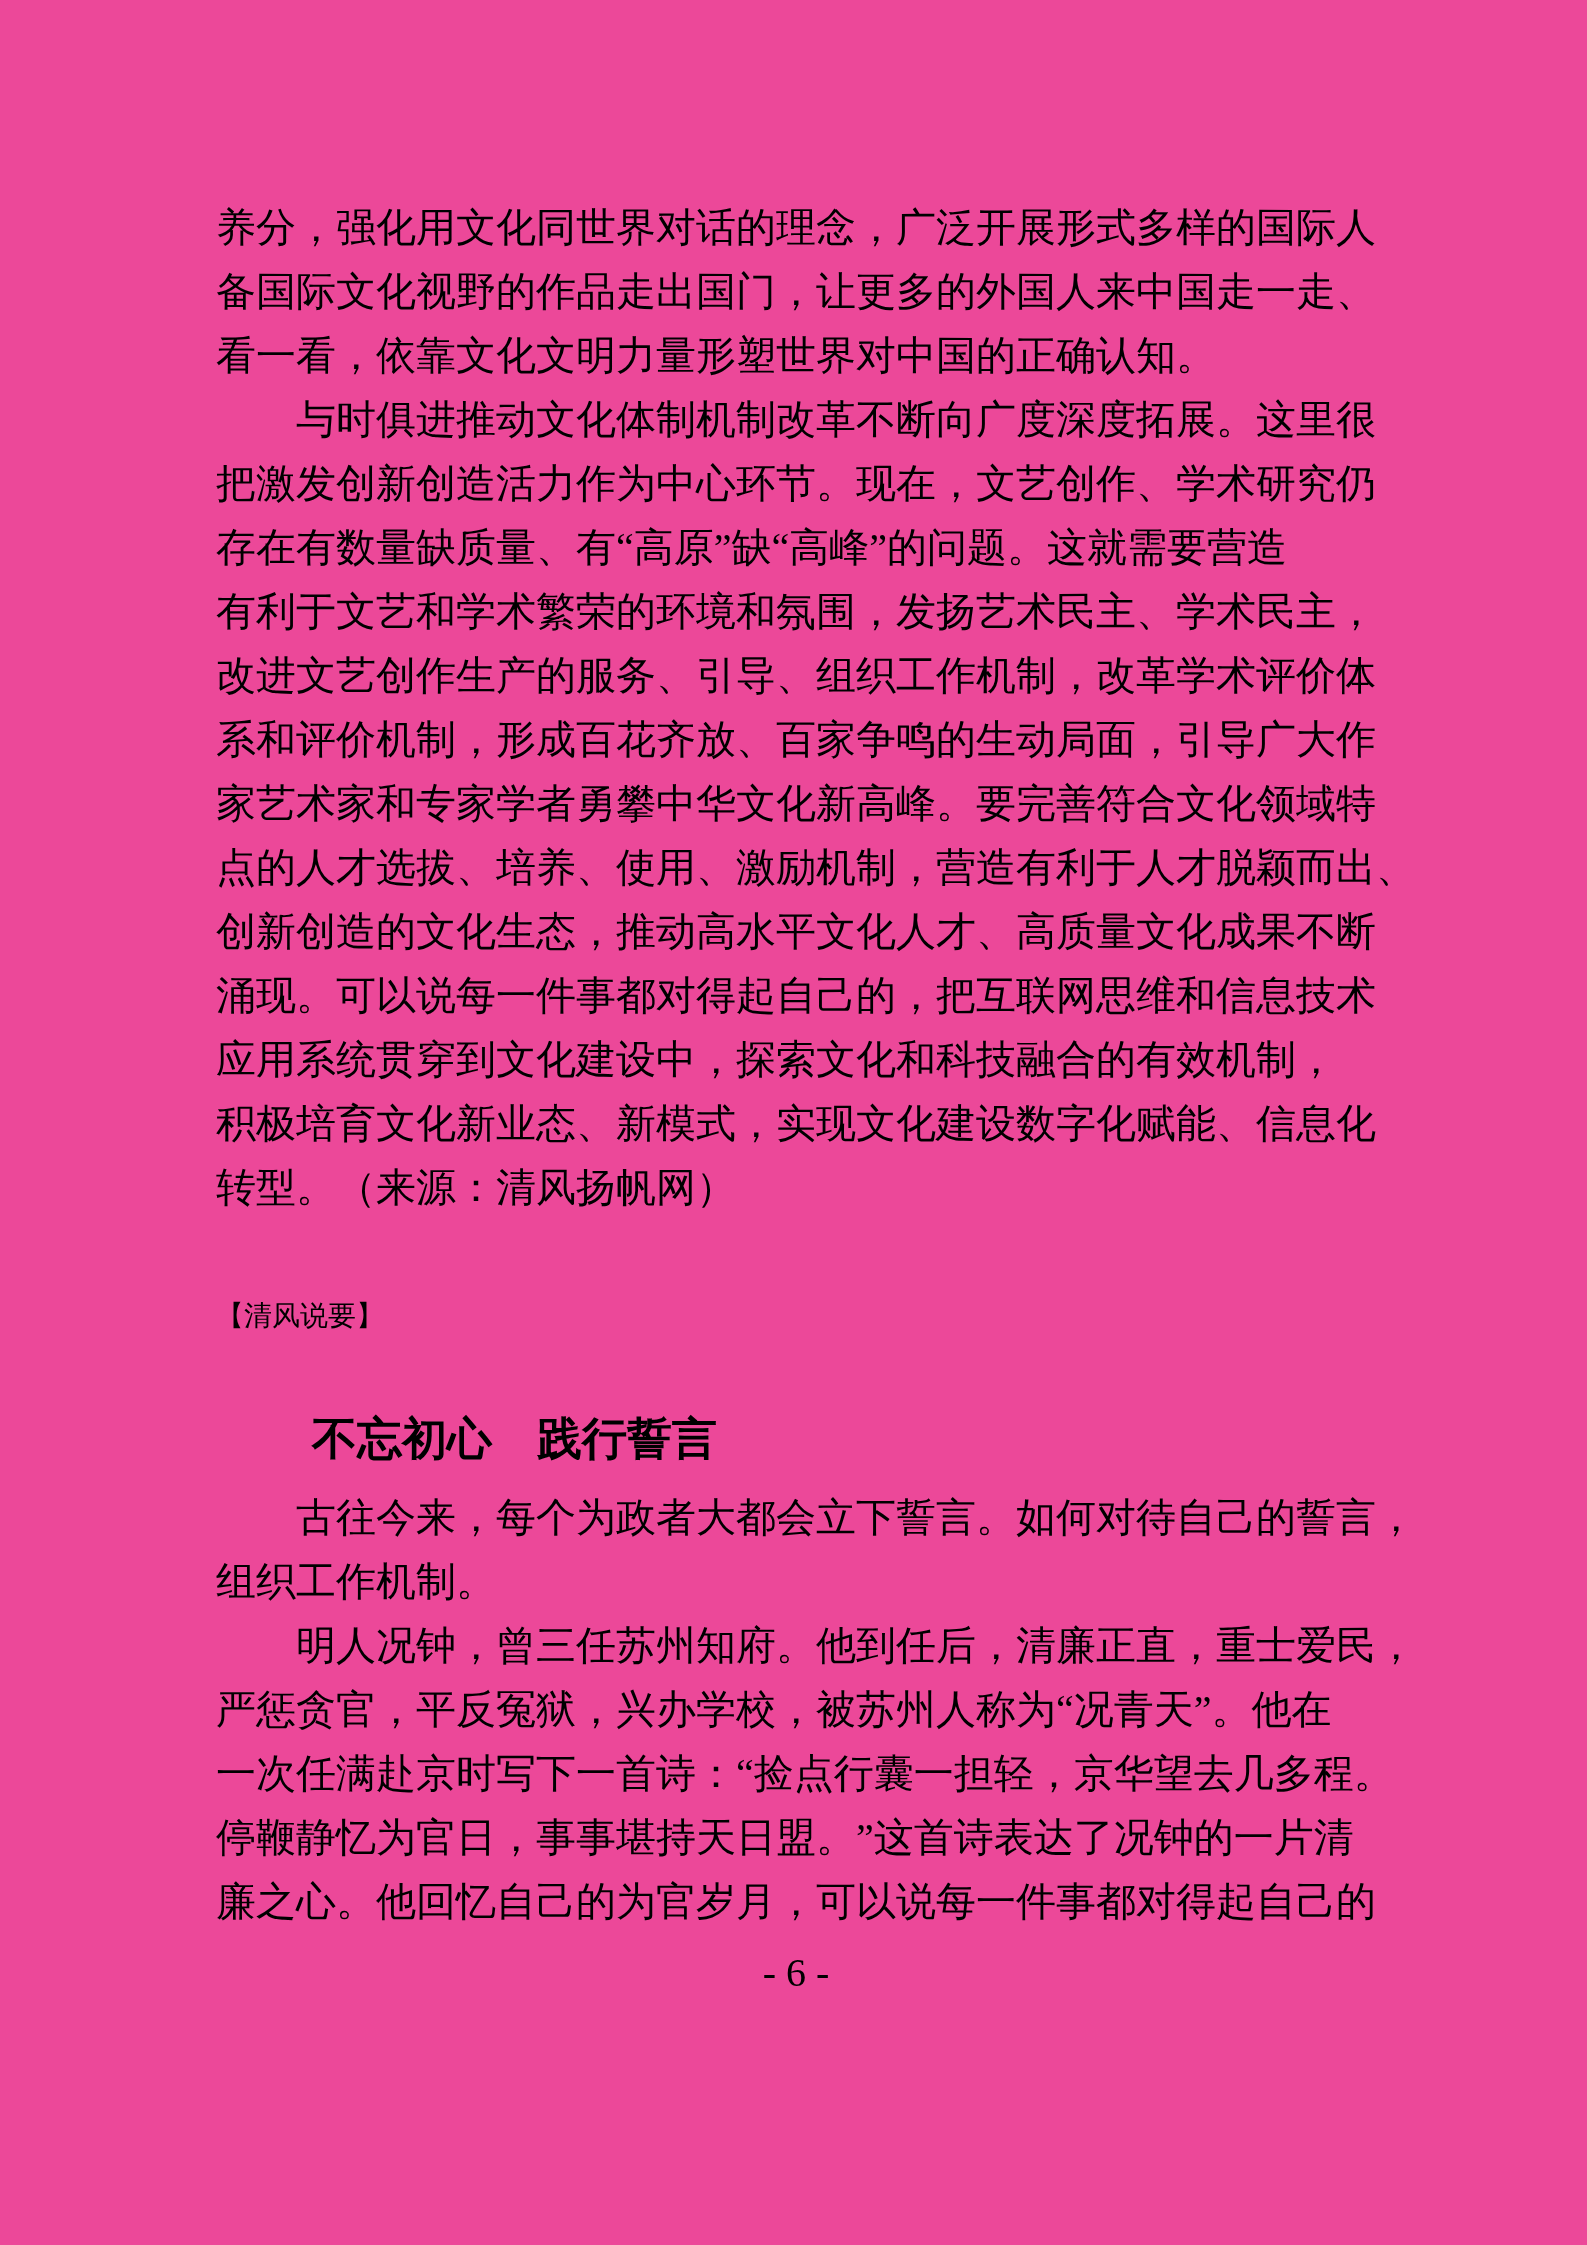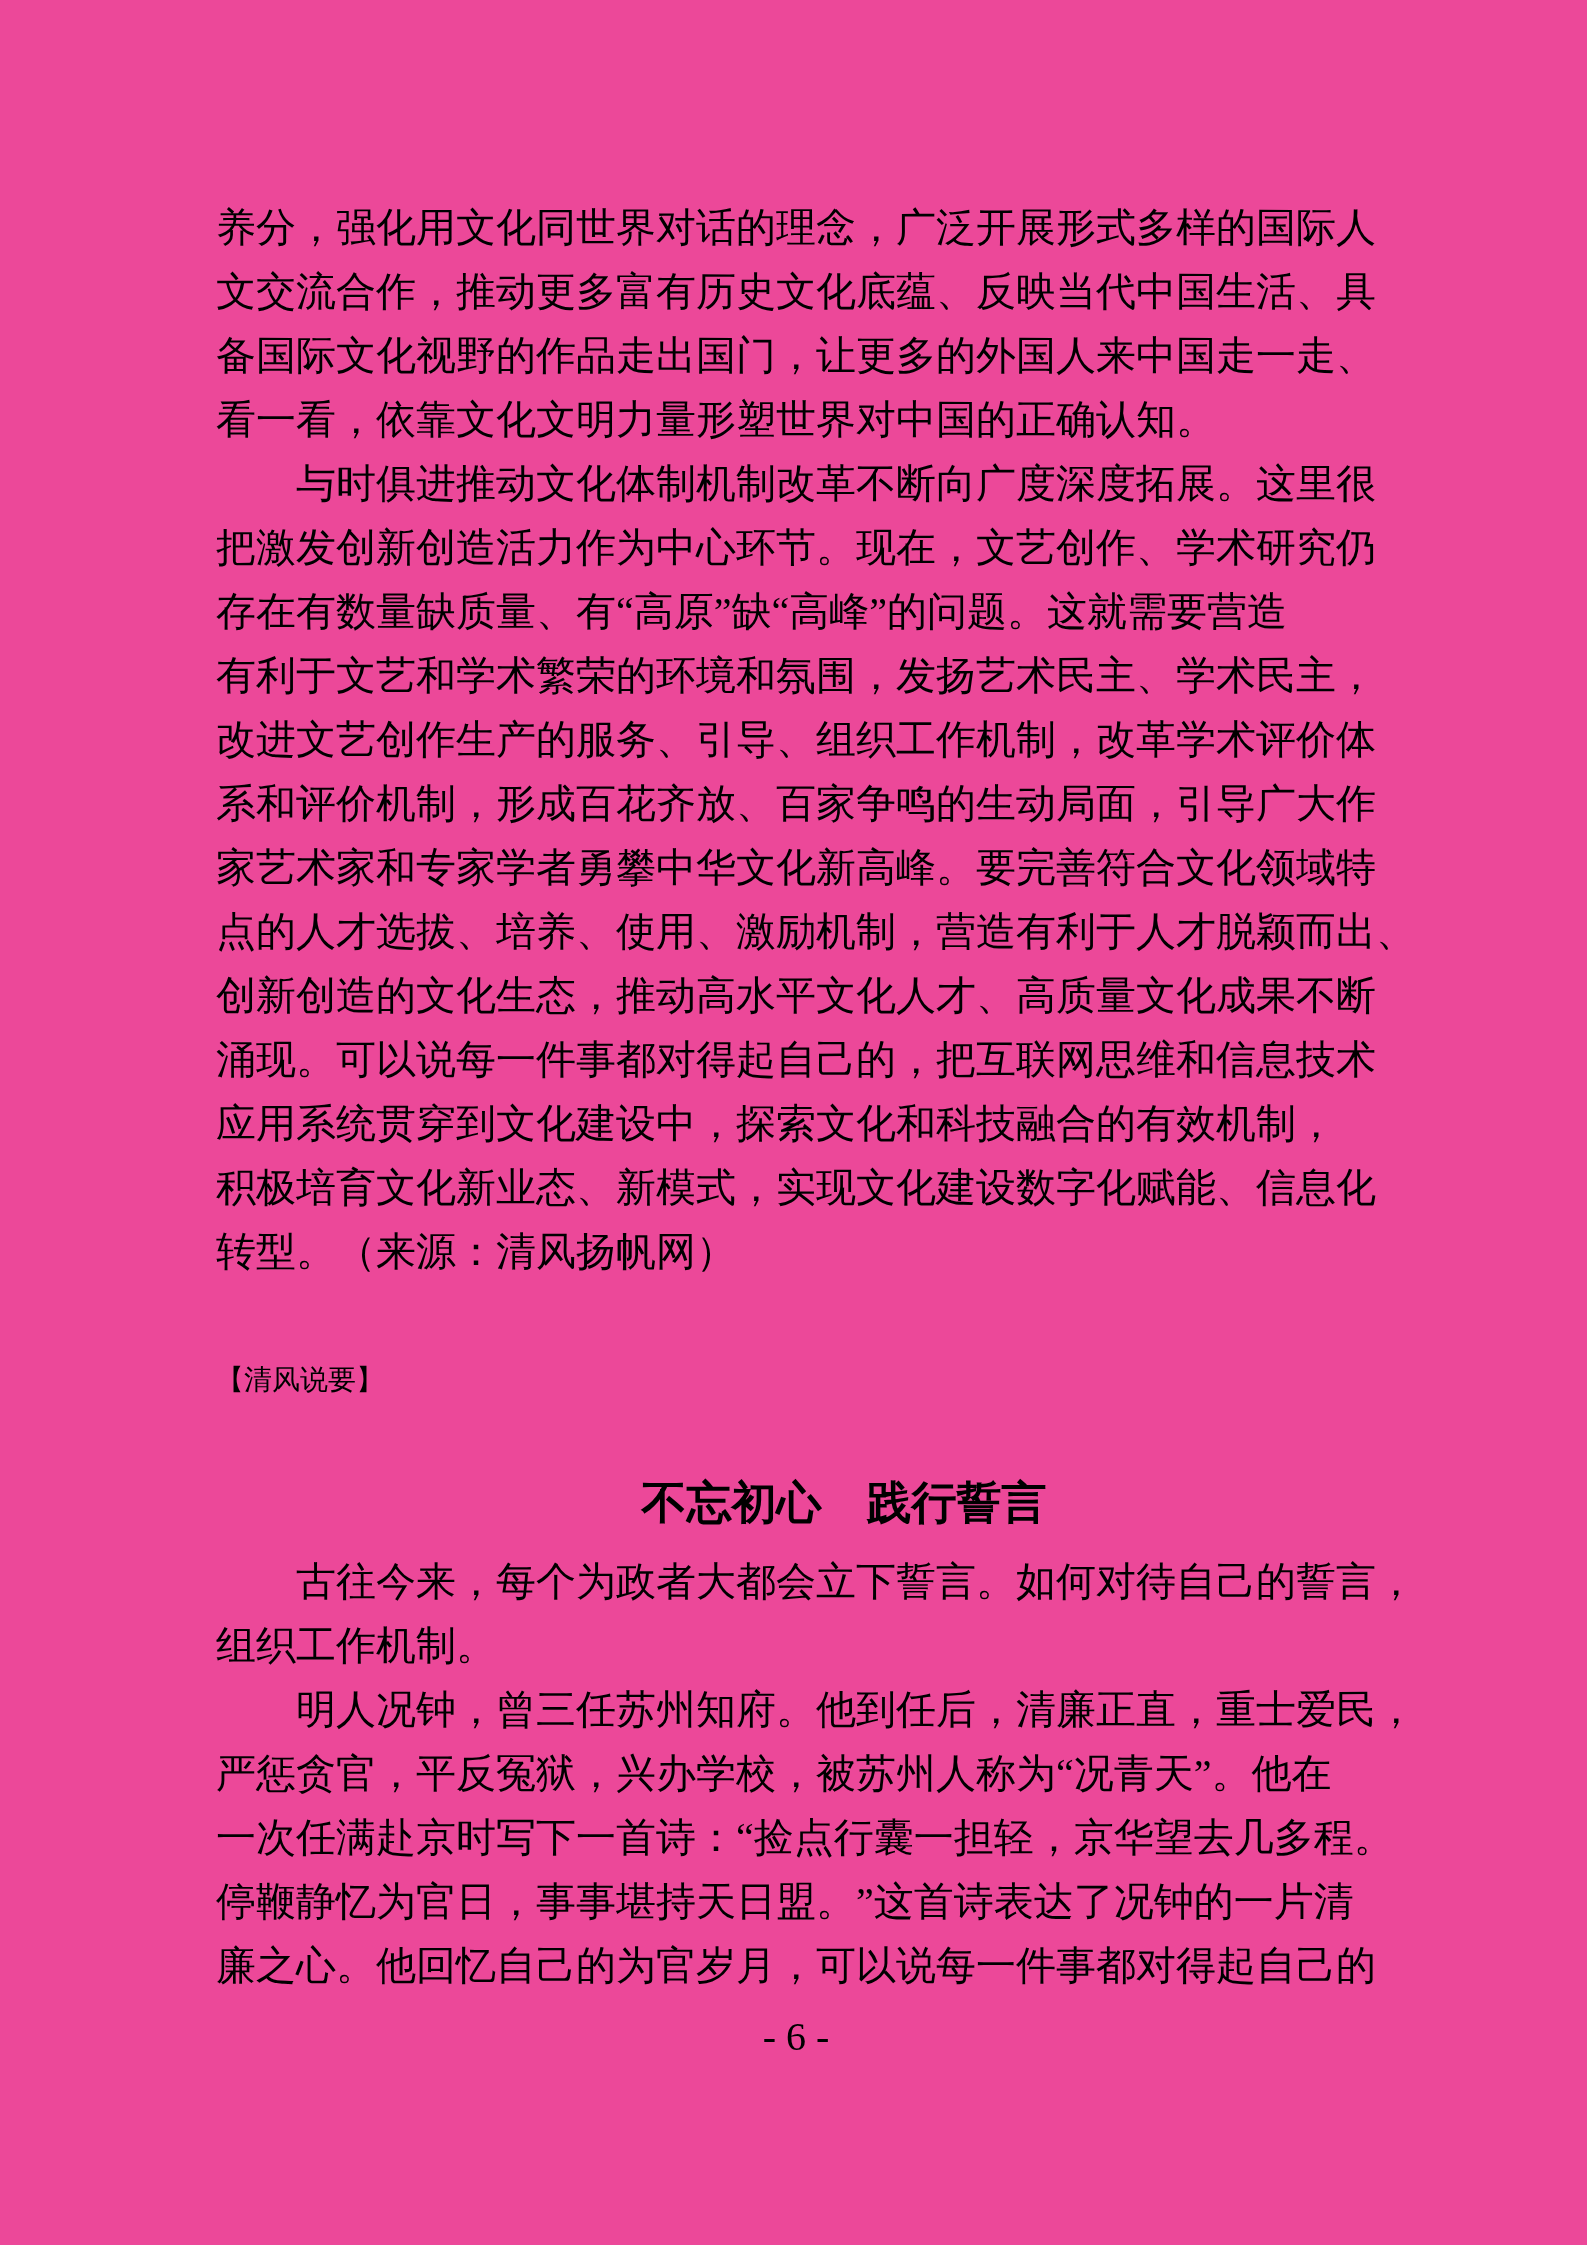--- a/index.html
+++ b/index.html
@@ -43,40 +43,39 @@
     font-size: 28px;
     line-height: 64px;
     height: 64px;
     white-space: nowrap;
   }
   .article-title {
     margin: 53px 0 9px 0;
     font-size: 45px;
     line-height: 76px;
     font-weight: bold;
-    text-align: center;
+    text-align: left;
     padding-left: 96px; 
     white-space: nowrap;
   }
   .footer {
     margin-top: 7px;
     font-size: 40px;
     line-height: 64px;
     text-align: center;
   }
 </style>
 </head>
 <body>
 
 <div class="page">
   <div class="content">
 
     <section>
         <div class="line">养分，强化用文化同世界对话的理念，广泛开展形式多样的国际人</div>
-        <div class="line">文交流合作，推动更多富有历史文化底蕴、反映当代中国生活、具</div>
         <div class="line">备国际文化视野的作品走出国门，让更多的外国人来中国走一走、</div>
         <div class="line">看一看，依靠文化文明力量形塑世界对中国的正确认知。</div>
         <div class="line indent">与时俱进推动文化体制机制改革不断向广度深度拓展。这里很</div>
         <div class="line">把激发创新创造活力作为中心环节。现在，文艺创作、学术研究仍</div>
         <div class="line">存在有数量缺质量、有“高原”缺“高峰”的问题。这就需要营造</div>
         <div class="line">有利于文艺和学术繁荣的环境和氛围，发扬艺术民主、学术民主，</div>
         <div class="line">改进文艺创作生产的服务、引导、组织工作机制，改革学术评价体</div>
         <div class="line">系和评价机制，形成百花齐放、百家争鸣的生动局面，引导广大作</div>
         <div class="line">家艺术家和专家学者勇攀中华文化新高峰。要完善符合文化领域特</div>
         <div class="line">点的人才选拔、培养、使用、激励机制，营造有利于人才脱颖而出、</div>

